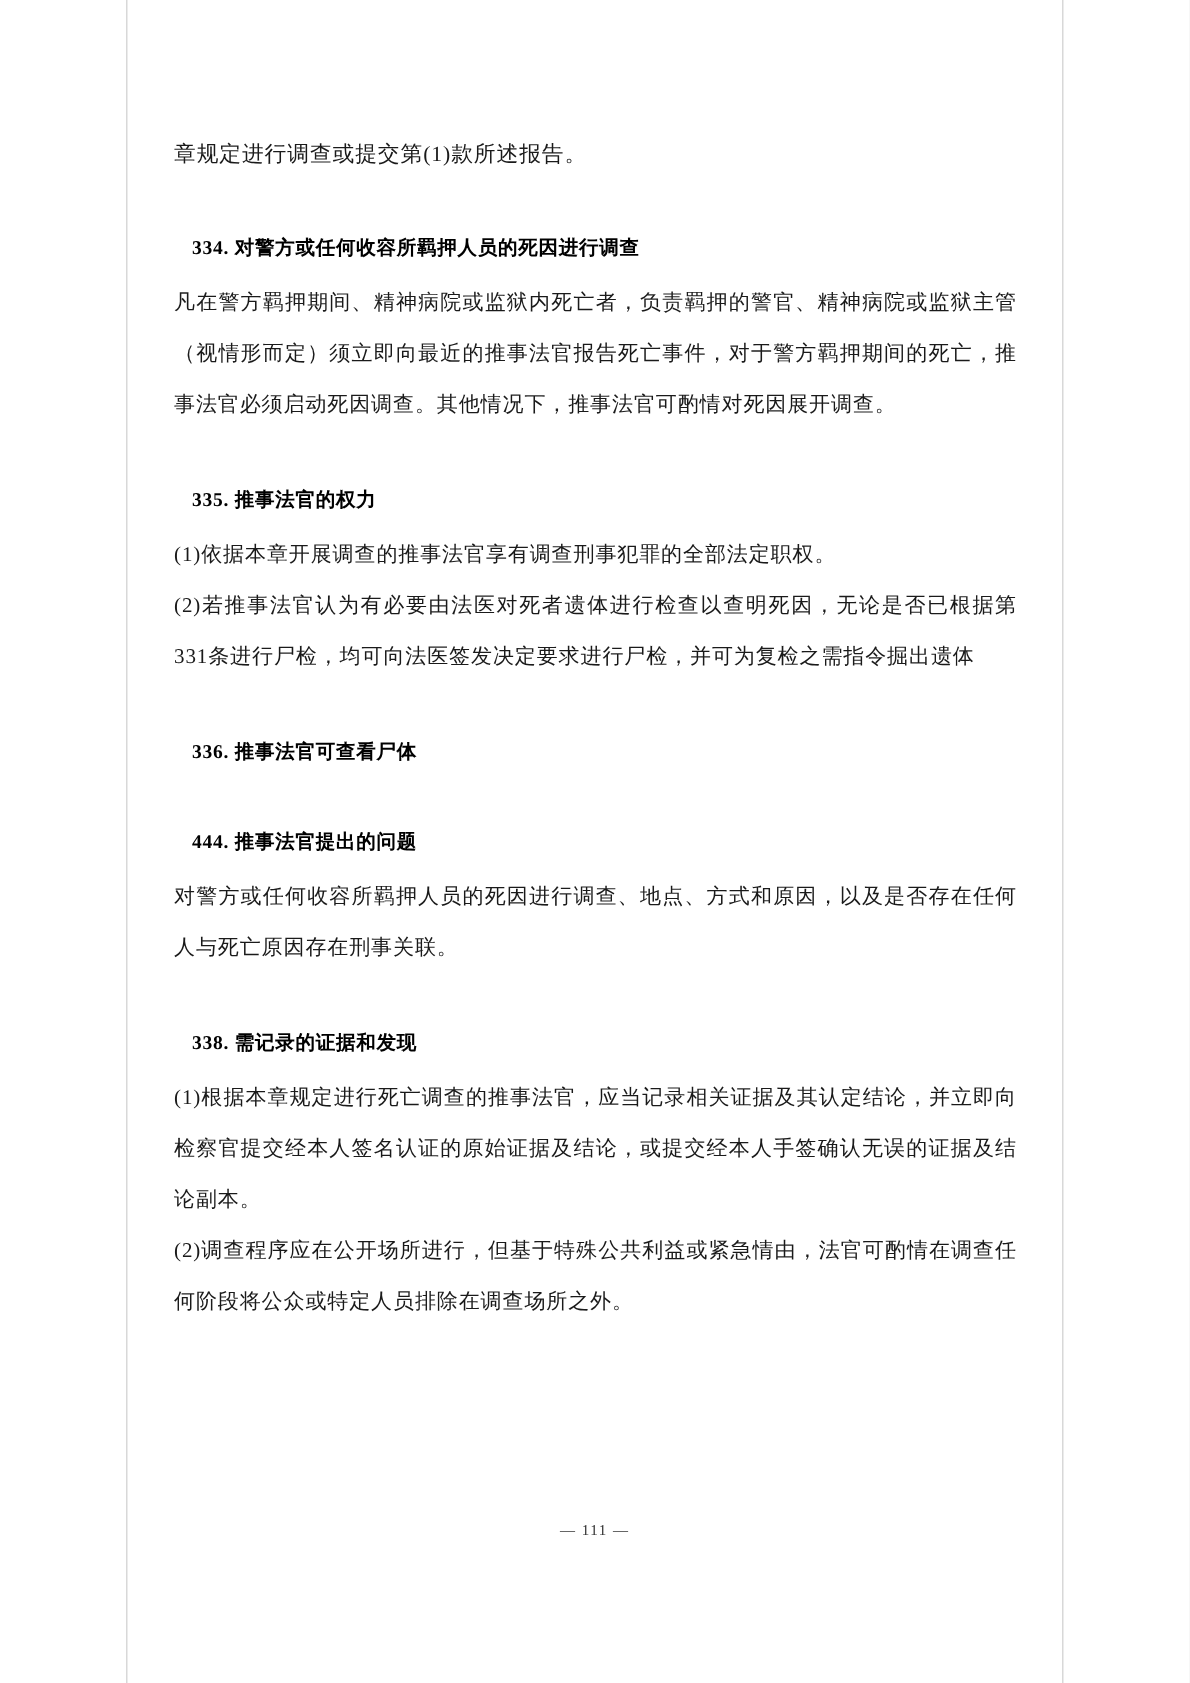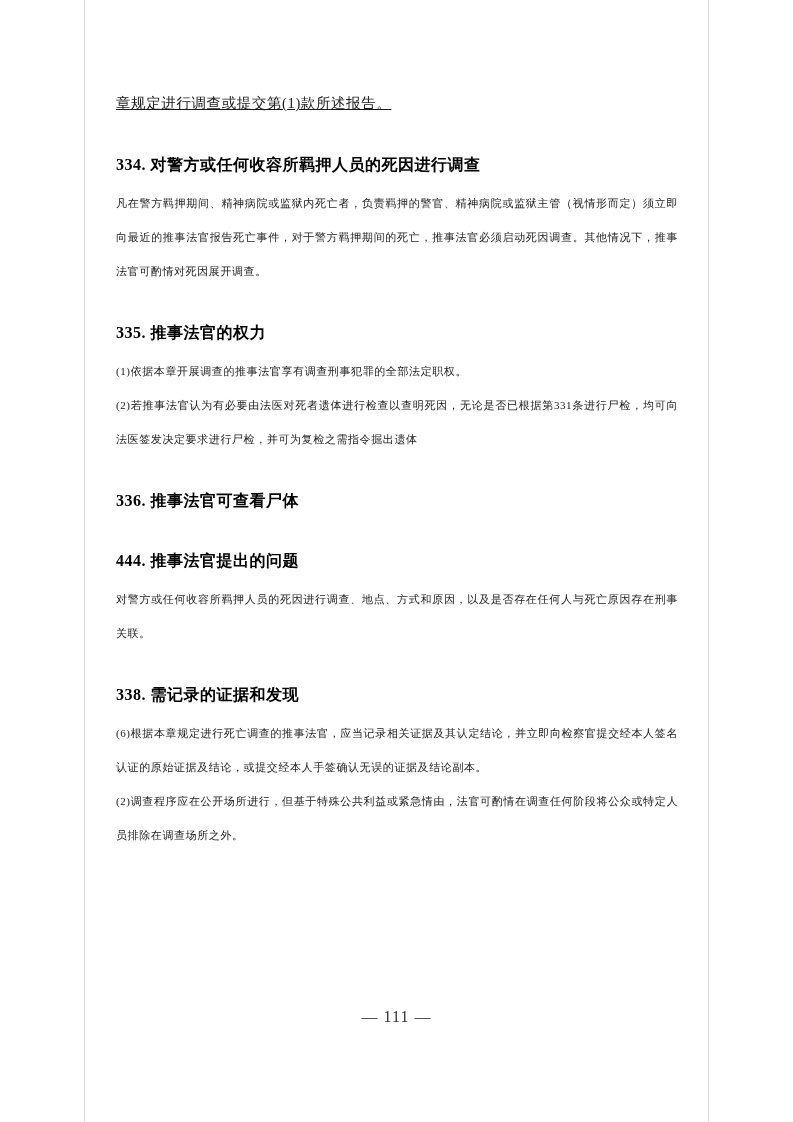--- a/index.html
+++ b/index.html
@@ -41,49 +41,48 @@
     top: 86px;
     width: 562px;
   }
   .body-text {
     font-size: 14.5px;
     line-height: 34px;
     color: #1a1a1a;
     text-align: justify;
     letter-spacing: 0.6px;
     margin: 0;
-    text-decoration: underline;
   }
   .section {
     margin-top: 30px;
   }
   .section-heading {
-    font-size: 16px;
+    font-size: 13px;
     line-height: 30px;
     font-weight: bold;
     color: #000000;
     letter-spacing: 0.5px;
-    margin: 0 0 6px 0;
+    margin: 0 0 6px 12px;
   }
   .para {
-    font-size: 11px;
+    font-size: 14px;
     line-height: 34px;
     color: #1a1a1a;
     text-align: justify;
     letter-spacing: 0.6px;
     margin: 0;
     text-indent: 0;
   }
   .footer {
     position: absolute;
     left: 0;
     right: 0;
     bottom: 96px;
     text-align: center;
-    font-size: 16px;
+    font-size: 10px;
     color: #333333;
     letter-spacing: 1px;
   }
 </style>
 </head>
 <body>
 
 <div class="page">
   <div class="page-border-left"></div>
   <div class="page-border-right"></div>
@@ -107,20 +106,20 @@
       <h2 class="section-heading">336. 推事法官可查看尸体</h2>
     </div>
 
     <div class="section">
       <h2 class="section-heading">444. 推事法官提出的问题</h2>
       <p class="para">对警方或任何收容所羁押人员的死因进行调查、地点、方式和原因，以及是否存在任何人与死亡原因存在刑事关联。</p>
     </div>
 
     <div class="section">
       <h2 class="section-heading">338. 需记录的证据和发现</h2>
-      <p class="para">(6)根据本章规定进行死亡调查的推事法官，应当记录相关证据及其认定结论，并立即向检察官提交经本人签名认证的原始证据及结论，或提交经本人手签确认无误的证据及结论副本。</p>
+      <p class="para">(1)根据本章规定进行死亡调查的推事法官，应当记录相关证据及其认定结论，并立即向检察官提交经本人签名认证的原始证据及结论，或提交经本人手签确认无误的证据及结论副本。</p>
       <p class="para">(2)调查程序应在公开场所进行，但基于特殊公共利益或紧急情由，法官可酌情在调查任何阶段将公众或特定人员排除在调查场所之外。</p>
     </div>
 
   </div>
 
   <div class="footer">— 111 —</div>
 </div>
 
 </body></html>

